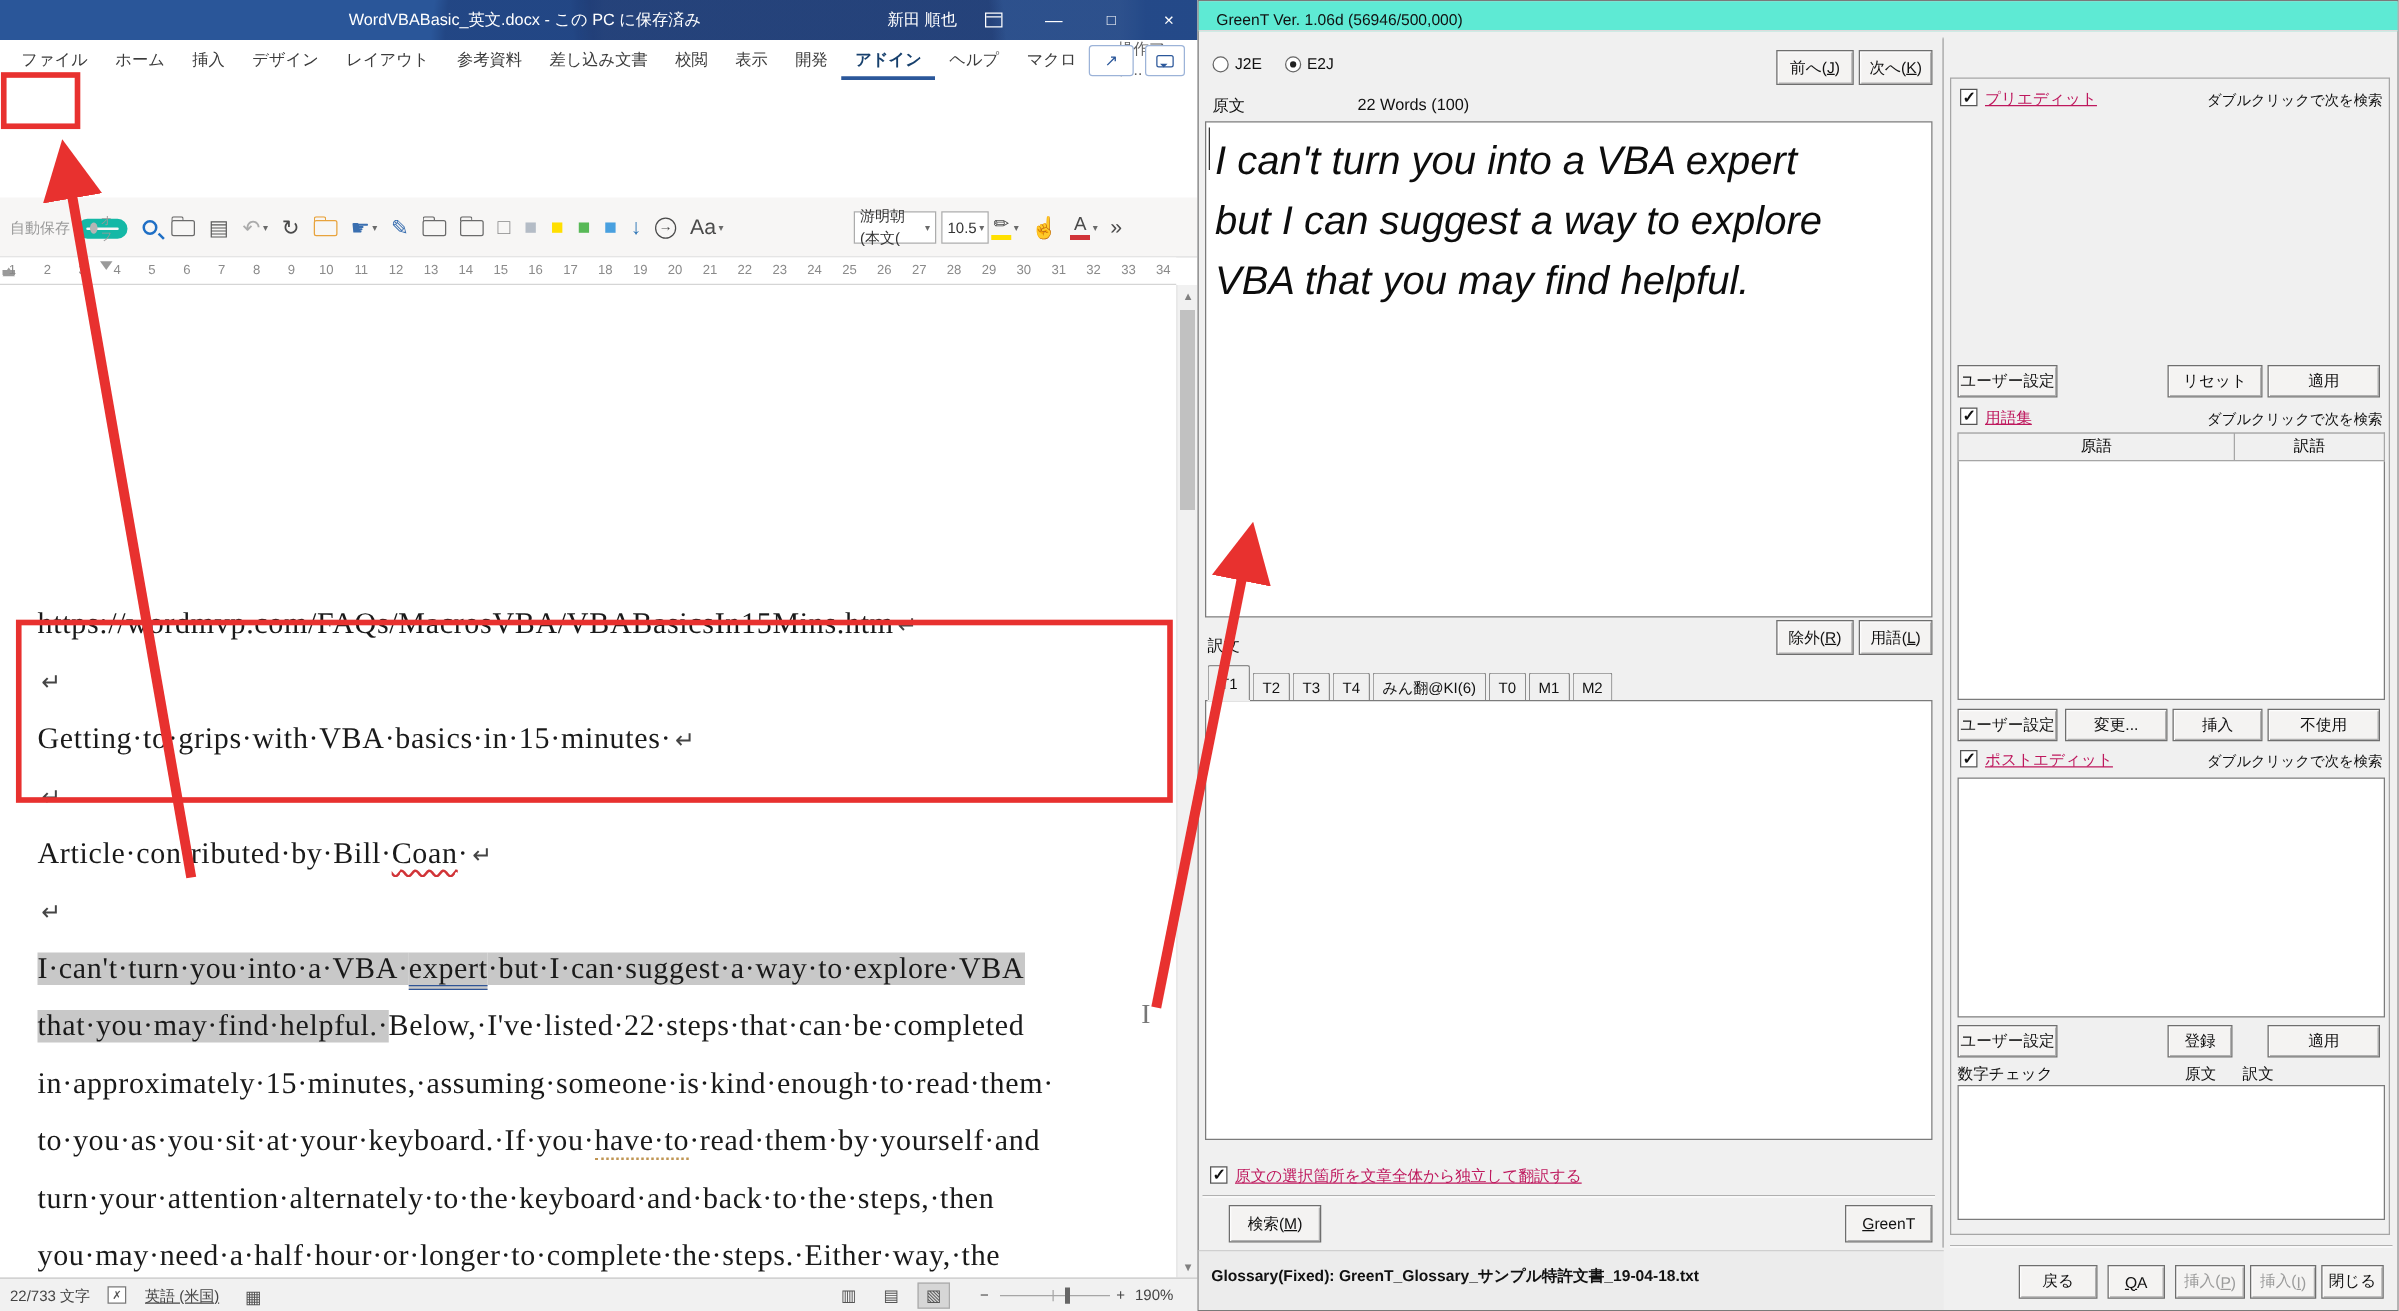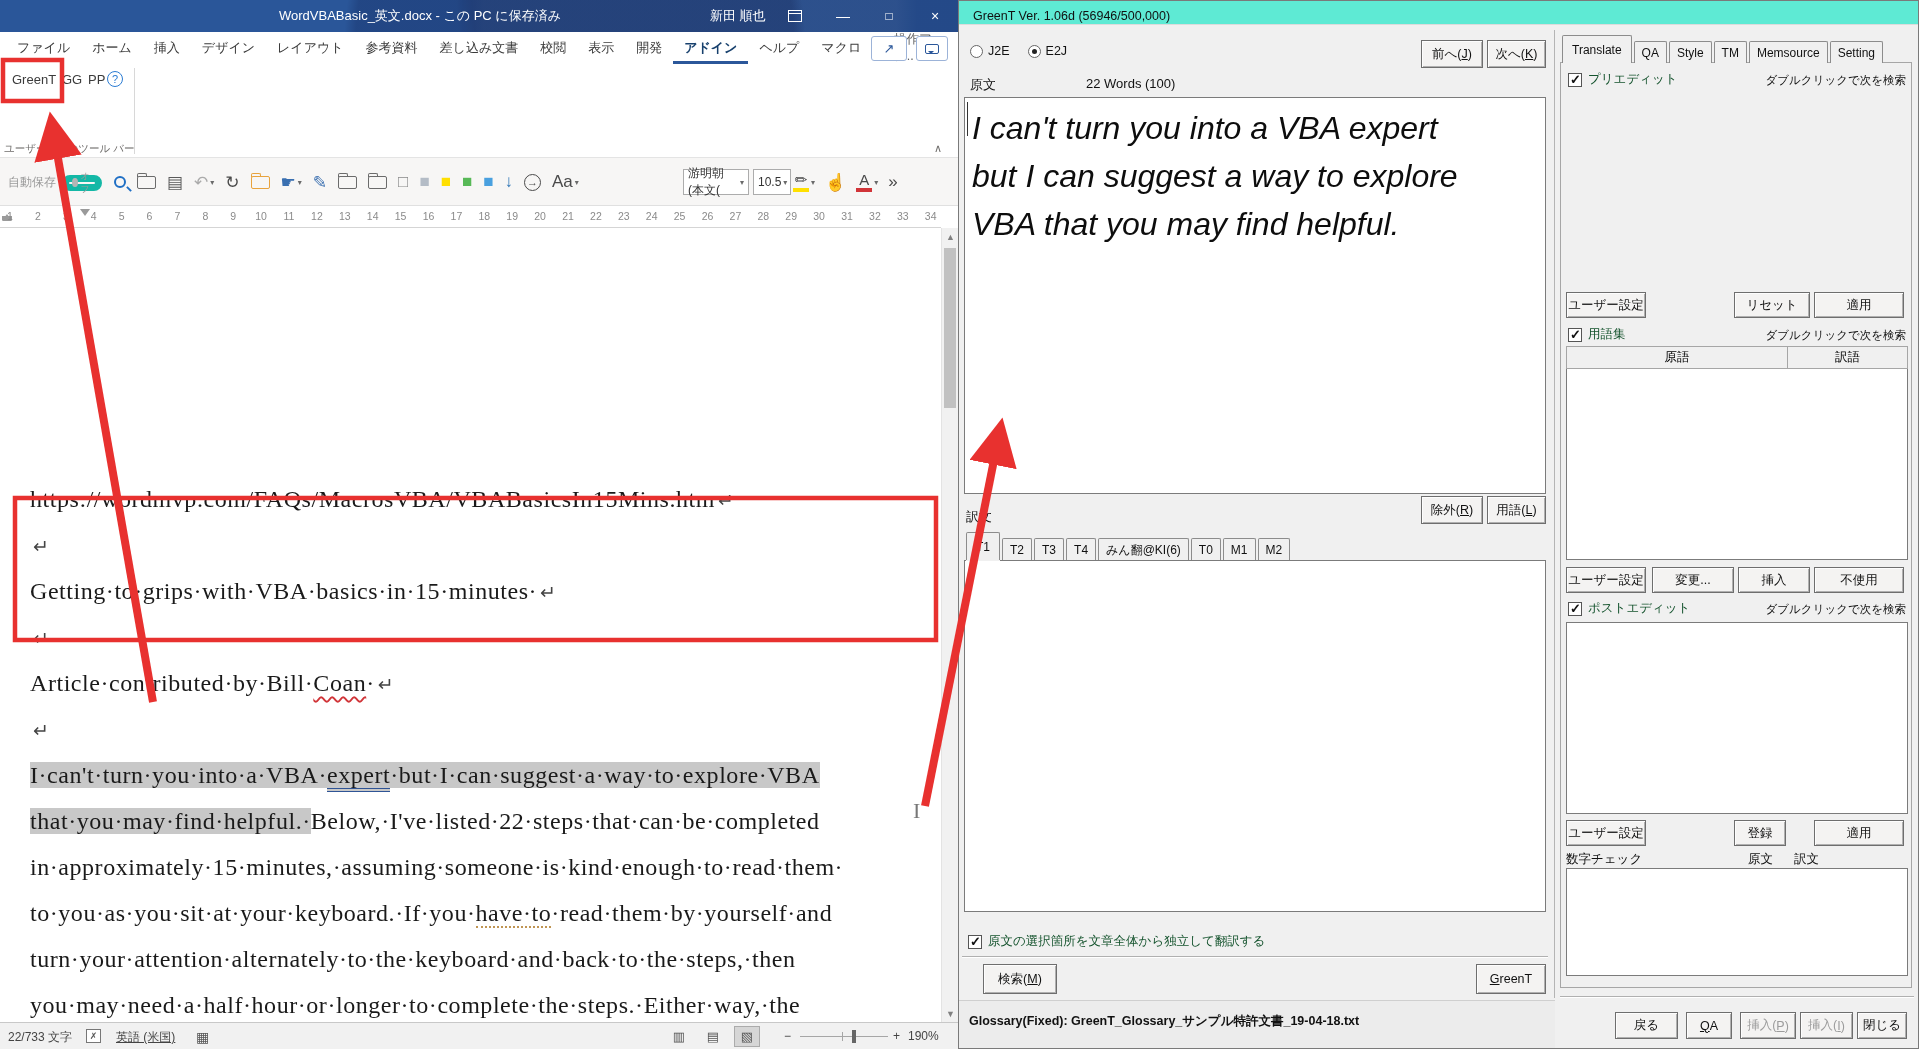--- a/index.html
+++ b/index.html
@@ -106,21 +106,21 @@
 
   .glabel { position:absolute; font-size:13px; color:#111; }
   .b { position:absolute; background:#f4f3f2; border:1px solid #6e6e6e; box-shadow: inset 1px 1px 0 #fdfdfd, inset -1px -1px 0 #b0b0b0; display:flex; align-items:center; justify-content:center; font-size:12.5px; color:#111; }
   .b.dis { color:#9c9c9c; }
   .tbox { position:absolute; background:#fff; border:1px solid #7b7b7b; }
 
   .radio { display:inline-flex; align-items:center; gap:5px; font-size:12.5px; color:#111; }
   .rad { width:13px; height:13px; border:1px solid #666; border-radius:50%; background:#fff; position:relative; }
   .rad.on::after { content:""; position:absolute; left:3px; top:3px; width:5px; height:5px; border-radius:50%; background:#222; }
 
-  .cbrow { position:absolute; display:flex; align-items:center; gap:6px; font-size:12.5px; color:#14532d; }
+  .cbrow { position:absolute; display:flex; gap:6px; font-size:12.5px; color:#be185d;text-decoration:underline; }
   .cbx { width:14px; height:14px; background:#fff; border:1px solid #555; position:relative; flex:0 0 auto; }
   .cbx.on::after { content:"✓"; position:absolute; left:1px; top:-2px; font-size:13px; font-weight:bold; color:#111; }
 
   #srcText { position:absolute; left:972px; top:104px; width:566px; font-family:"Liberation Sans", sans-serif; font-style:italic; font-size:32px; line-height:48px; color:#0d0d0d; }
 
   .tabstrip { position:absolute; display:flex; align-items:flex-end; }
   .xtab { height:22px; padding:1px 7px 0 7px; background:#f0f0f0; border:1px solid #8c8c8c; border-bottom:none; border-radius:2px 2px 0 0; font-size:12px; color:#111; margin-right:2px; display:flex; align-items:center; white-space:nowrap; }
   .xtab.xactive { height:28px; padding:1px 9px 0 9px; position:relative; z-index:5; box-shadow:0 1px 0 #f0f0f0; }
 
   .groove { position:absolute; border-top:1px solid #b0b0b0; border-bottom:1px solid #fff; }
@@ -182,29 +182,20 @@
         <span>操作アシ..</span>
       </div>
     </div>
     <div class="ribbtn" id="shareBtn">
         <span>↗</span>
       </div>
     <div class="ribbtn" id="commentBtn">
         <span class="bubble"></span>
       </div>
 
-    <div id="wribbon">
-      <div class="addbtn" id="btnGreenT">GreenT</div>
-      <div class="addbtn" id="btnGG">GG</div>
-      <div class="addbtn" id="btnPP">PP</div>
-      <div id="addHelp">?</div>
-      <div id="addDivider"></div>
-      <div id="addCaption">ユーザー設定のツール バー</div>
-      <div id="collapseRib">∧</div>
-    </div>
 
     <div id="qat">
       <div id="autosave">
         <span>自動保存</span>
         <span class="toggle">
             <span class="knob"></span>
             <span>オフ</span>
           </span>
       </div>
       <div id="qatLeft">
@@ -401,28 +392,20 @@
   </div>
   <div class="groove" style="left:962px; top:956px; width:586px;"></div>
   <div class="b mn" style="left:983px; top:964px; width:74px; height:30px;">検索(<u>M</u>)</div>
   <div class="b mnf" style="left:1476px; top:964px; width:70px; height:30px;"><u>G</u>reenT</div>
 
   <div id="gstatus">
     <div id="gstatusText">Glossary(Fixed): GreenT_Glossary_サンプル特許文書_19-04-18.txt</div>
   </div>
 
   <div id="tabPage"></div>
-  <div class="tabstrip" id="panelTabs" style="left:1562px; top:35px; height:28px;">
-      <div class="xtab xactive">Translate</div>
-      <div class="xtab">QA</div>
-      <div class="xtab">Style</div>
-      <div class="xtab">TM</div>
-      <div class="xtab">Memsource</div>
-      <div class="xtab">Setting</div>
-    </div>
 
   <div class="cbrow" style="left:1568px; top:71px;">
     <span class="cbx on"></span>
     <span>プリエディット</span>
   </div>
   <div class="dbl" style="left:1704px; top:73px;">ダブルクリックで次を検索</div>
   <div class="b" style="left:1566px; top:292px; width:80px; height:26px;">ユーザー設定</div>
   <div class="b" style="left:1734px; top:292px; width:76px; height:26px;">リセット</div>
   <div class="b" style="left:1814px; top:292px; width:90px; height:26px;">適用</div>
 

